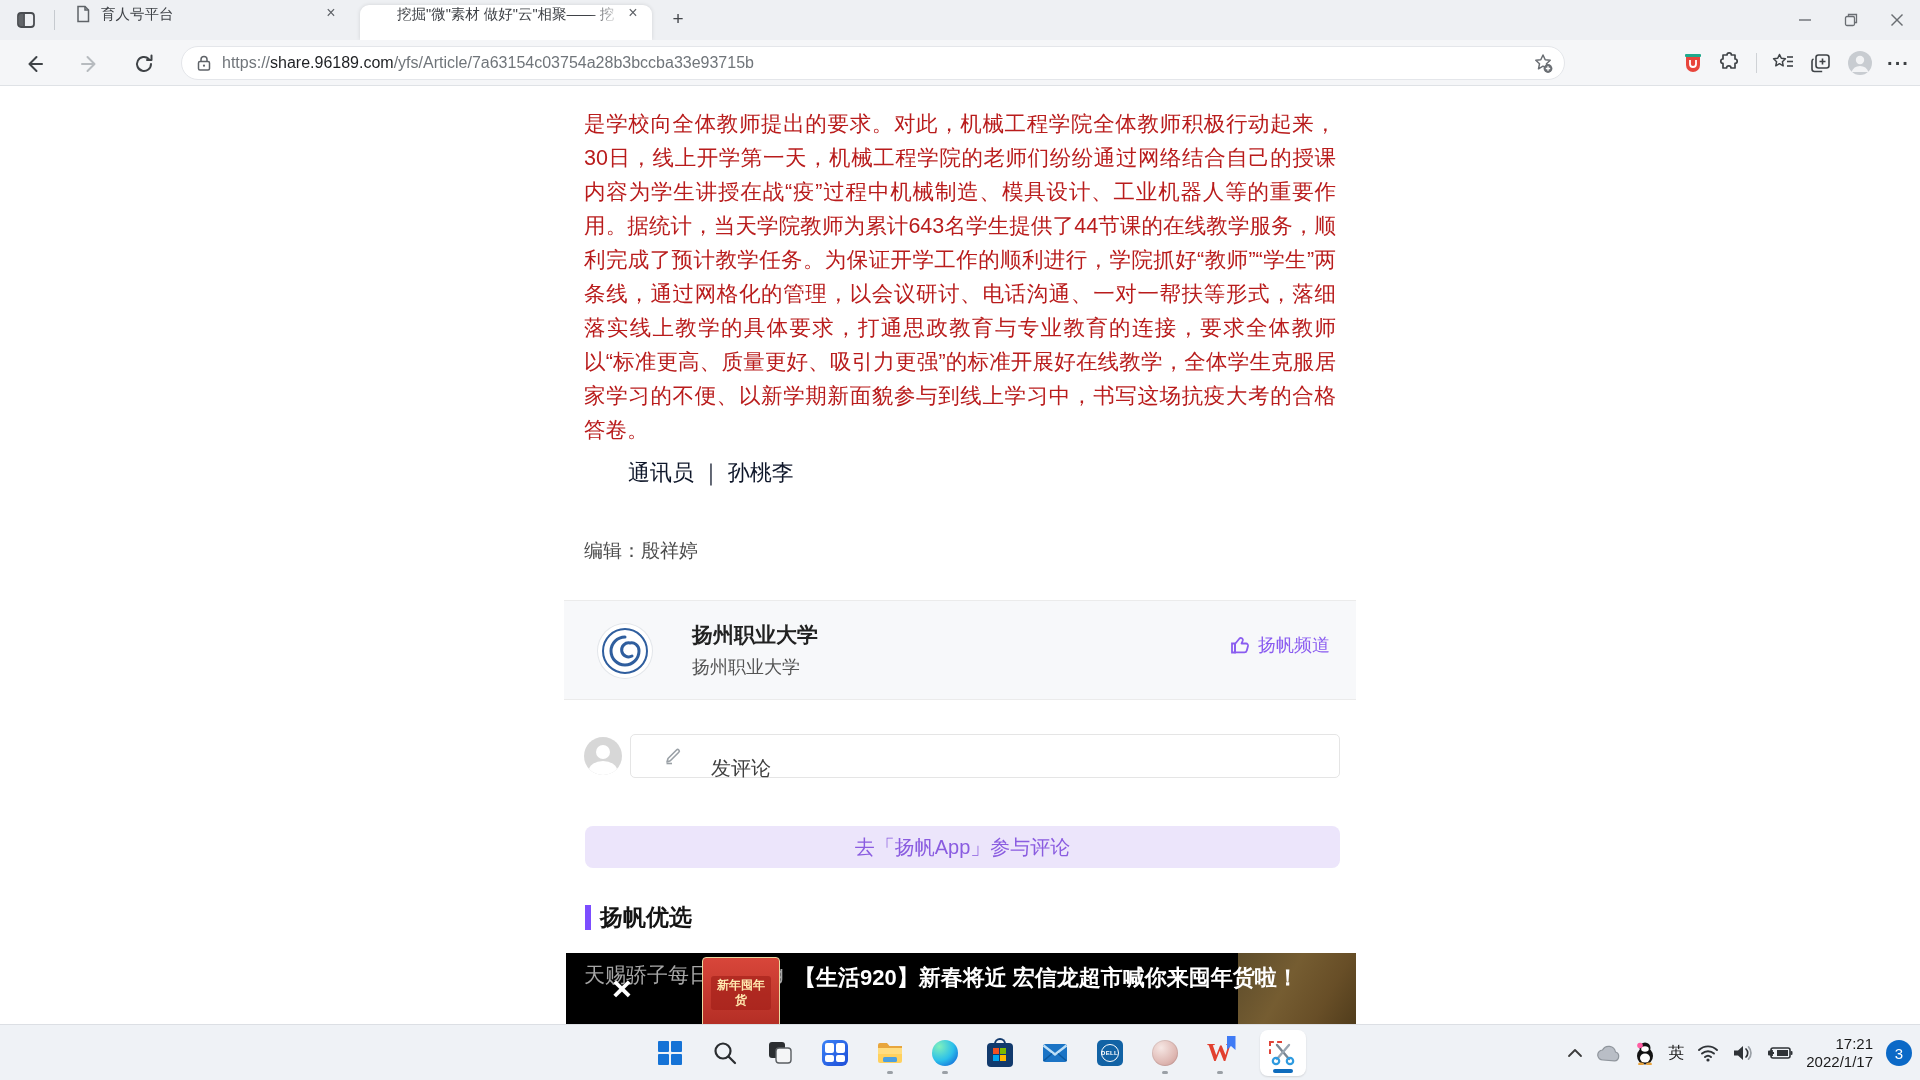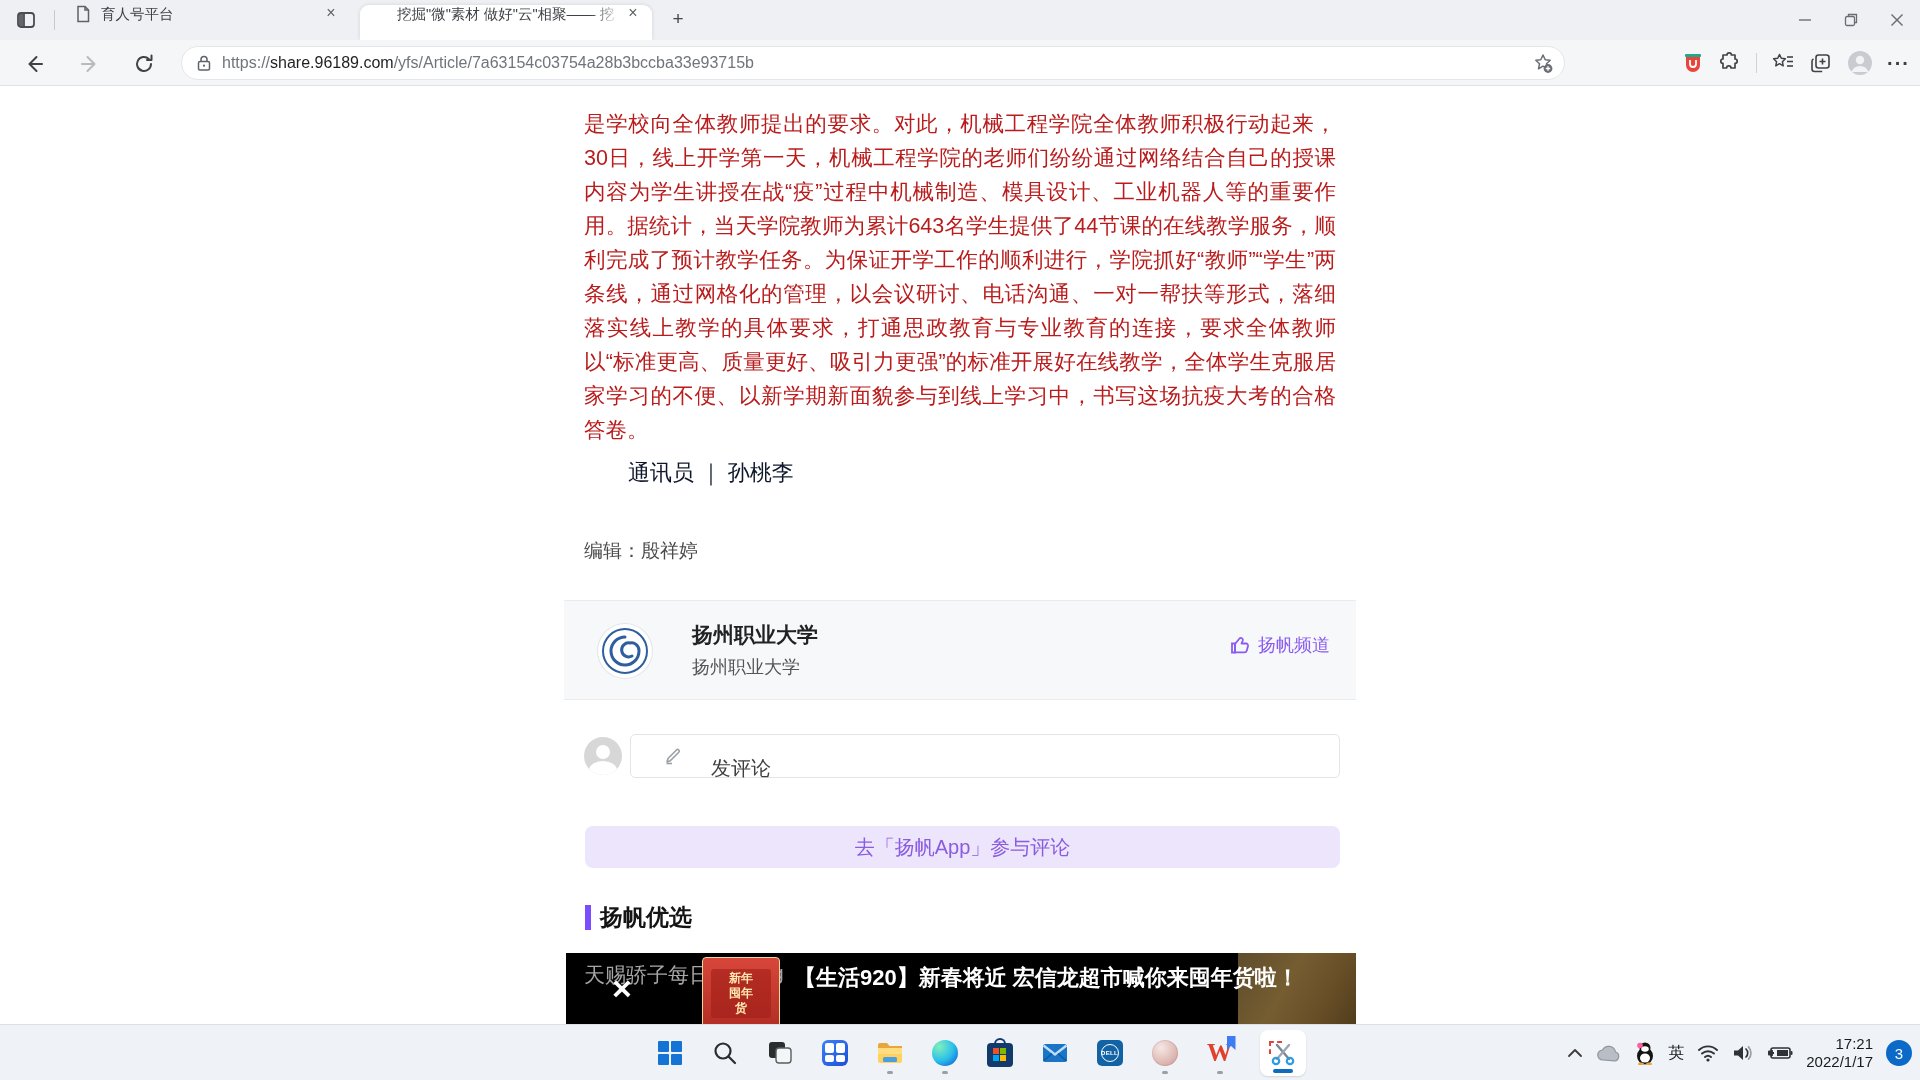--- a/index.html
+++ b/index.html
@@ -62,21 +62,21 @@
   .sec-title { font-size:23px; font-weight:bold; color:#141414; }
 
   .banner { position:absolute; left:2px; top:867px; width:790px; height:80px; background:#000000; overflow:hidden; cursor:pointer; }
   .banner .food { position:absolute; right:0; top:0; width:118px; height:100%;
      background:linear-gradient(120deg,#6e5a33,#8a6d3a 40%,#7a5c2e 70%,#5c451f); opacity:.85; }
   .banner .prefix { position:absolute; left:18px; top:8px; font-size:21px; color:#a6a6a6; }
   .banner .suffix { position:absolute; left:206px; top:8px; font-size:21px; color:#a6a6a6; }
   .banner .close-x { position:absolute; left:46px; top:18px; font-size:34px; font-weight:bold; color:#fff; line-height:34px; cursor:pointer; }
   .banner .thumb { position:absolute; left:136px; top:4px; width:78px; height:72px; border-radius:4px;
      background:linear-gradient(180deg,#d8463a,#b22d24); border:1px solid #e9d9a0; display:flex; align-items:center; justify-content:center; }
-  .banner .thumb span { font-size:12px; color:#ffe9b0; font-weight:bold; writing-mode:horizontal-tb; text-align:center; line-height:15px; width:60px; background:rgba(160,30,24,.6); border-radius:3px; padding:2px 16px; }
+  .banner .thumb span { font-size:12px; color:#ffe9b0; font-weight:bold; writing-mode:horizontal-tb; text-align:center; line-height:15px; width:60px; background:rgba(160,30,24,.6); border-radius:3px; padding:2px 4px; }
   .banner .ad-text { position:absolute; left:228px; top:10px; font-size:22px; font-weight:bold; color:#fff; }
 
   
   .taskbar { position:absolute; bottom:0; left:0; width:100%; height:56px; background:#eff2f6; border-top:1px solid #dcdfe4; }
   .tb-center { position:absolute; left:0; top:0; width:100%; height:56px; display:flex; align-items:center; justify-content:center; gap:25px; padding-left:40px; }
   .tb-item { position:relative; width:30px; height:46px; display:flex; align-items:center; justify-content:center; cursor:pointer; }
   .tb-item .dot { position:absolute; bottom:2px; left:50%; transform:translateX(-50%); width:6px; height:3px; border-radius:2px; background:#9aa0a6; }
   .tb-active { position:relative; width:46px; height:46px; background:#fff; border-radius:8px; box-shadow:0 1px 2px rgba(0,0,0,.12); display:flex; align-items:center; justify-content:center; cursor:pointer; }
   .tb-active .underline { position:absolute; bottom:3px; left:50%; transform:translateX(-50%); width:20px; height:4px; border-radius:2px; background:#0f6cbd; }
   .start-grid { width:24px; height:24px; display:grid; grid-template-columns:11px 11px; grid-template-rows:11px 11px; gap:2px; }

